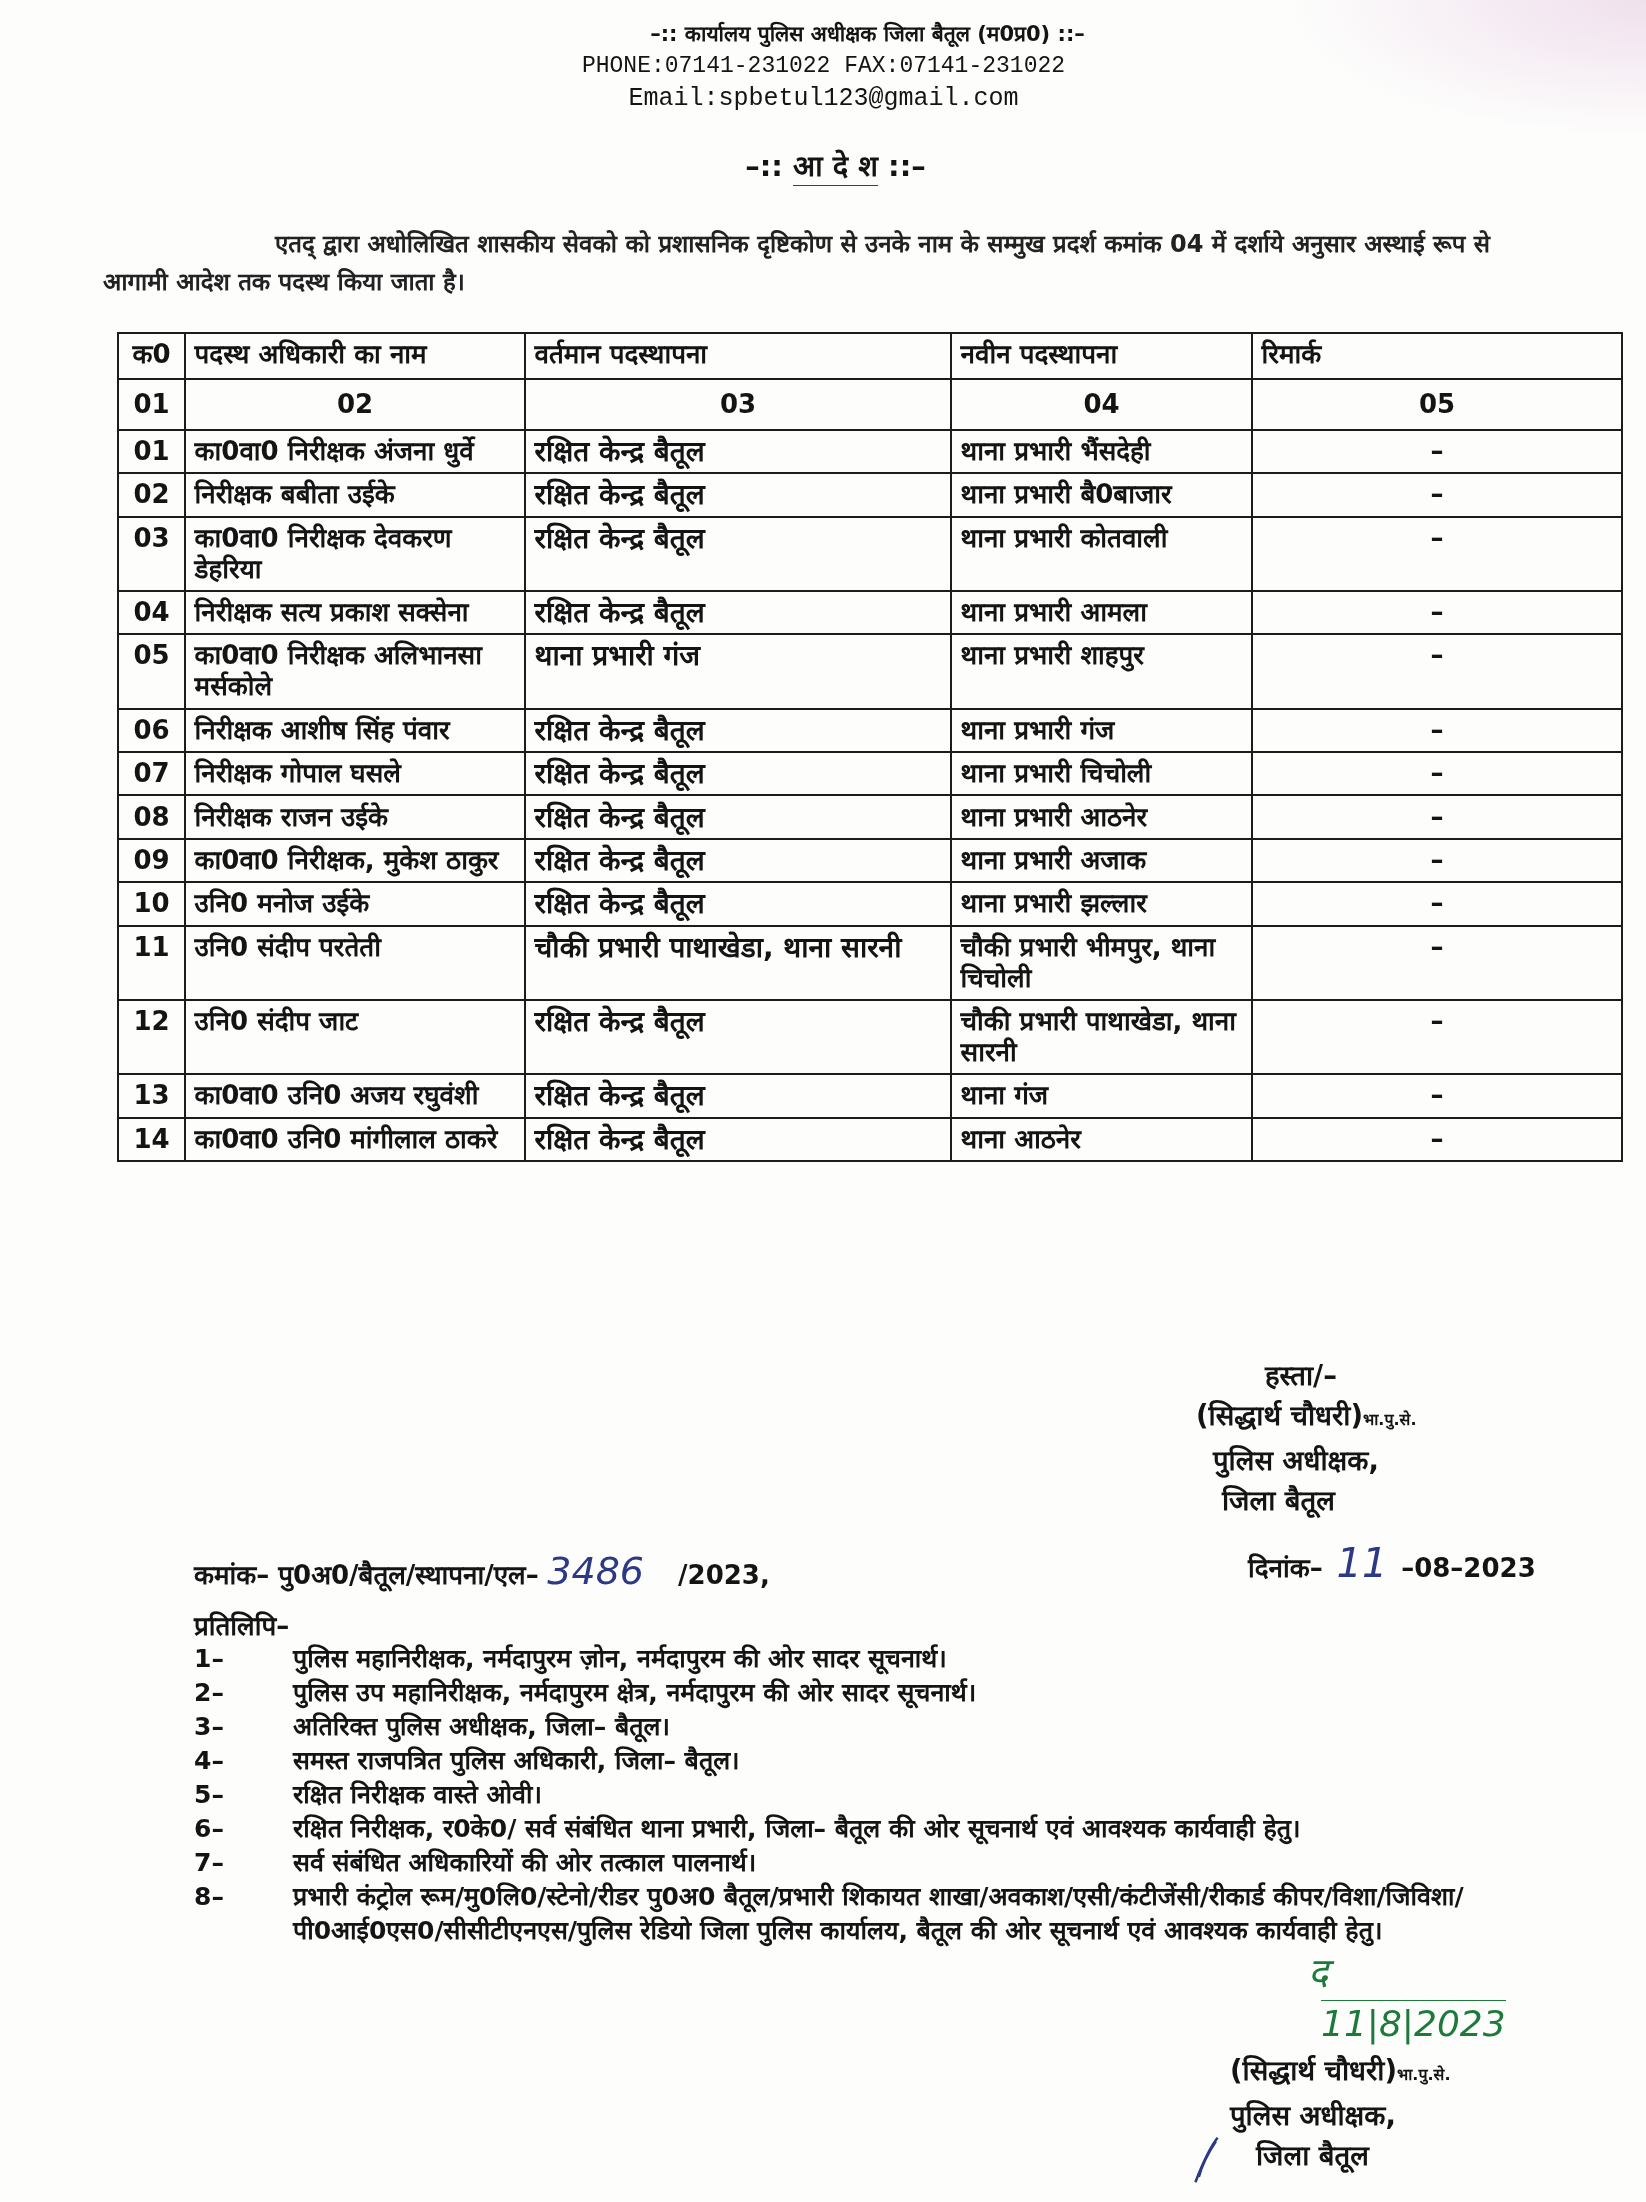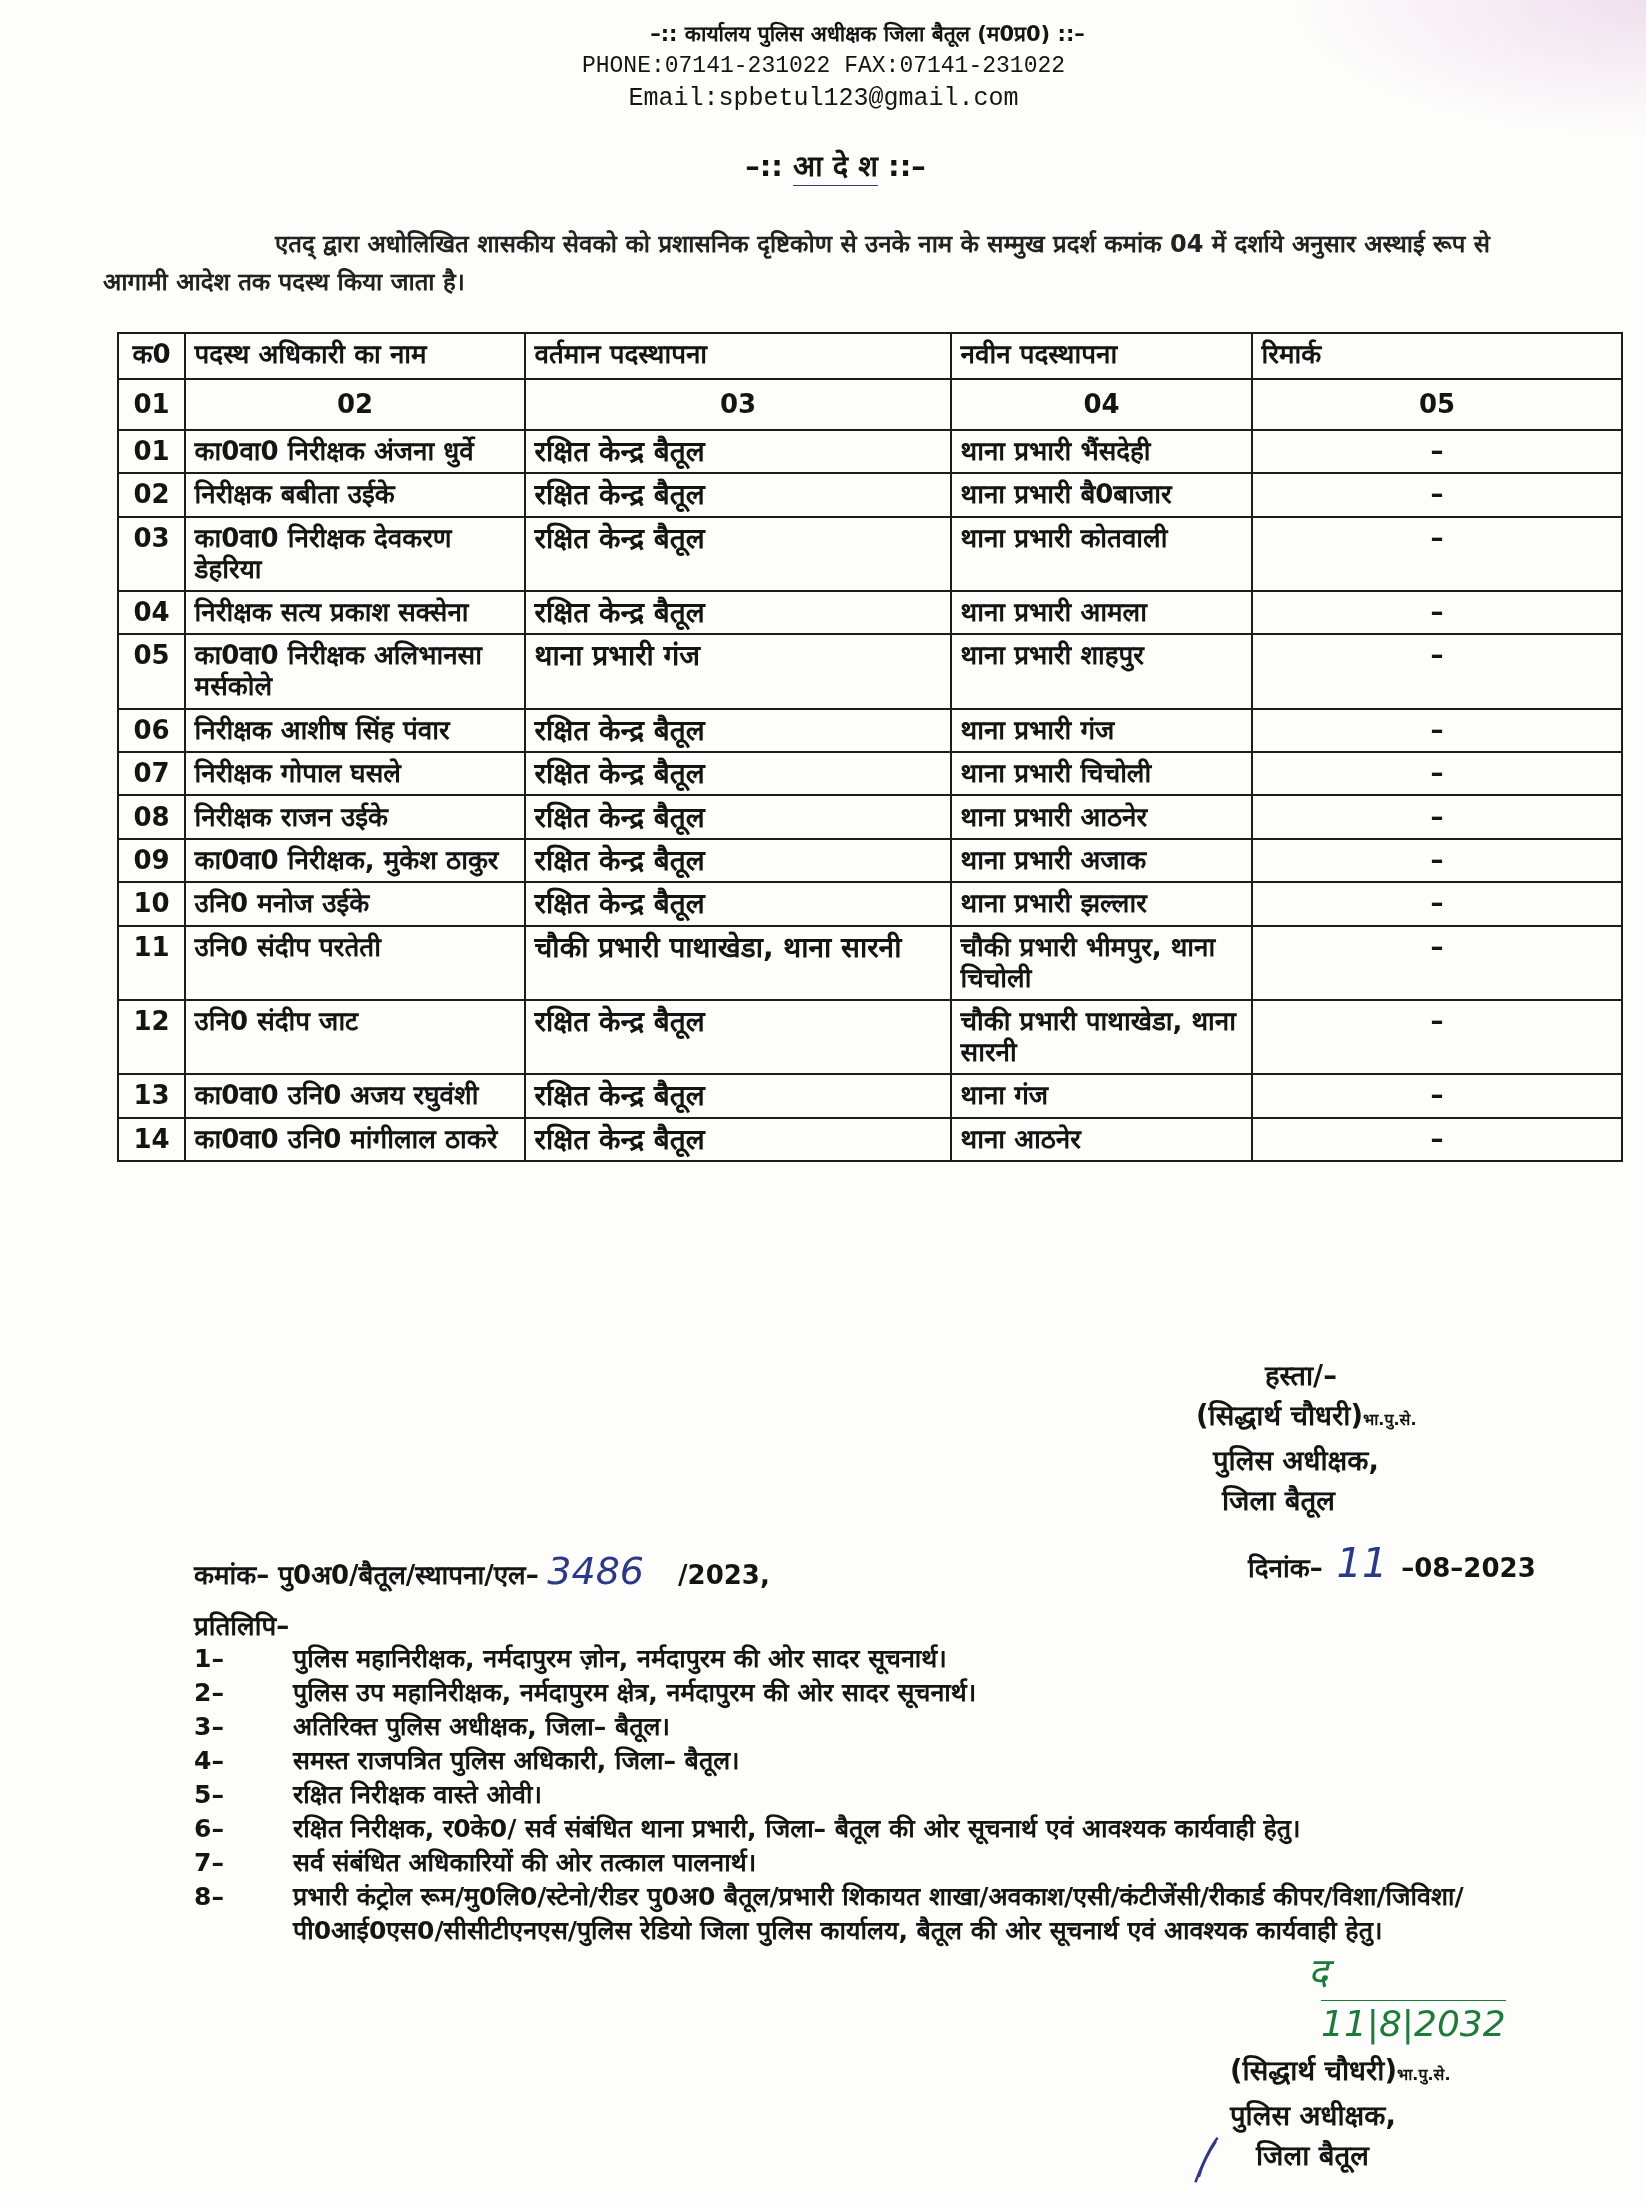--- a/index.html
+++ b/index.html
@@ -229,21 +229,21 @@
       <span class="n">7–</span>
       <span class="tx">सर्व संबंधित अधिकारियों की ओर तत्काल पालनार्थ।</span>
     </div>
     <div class="copy">
       <span class="n">8–</span>
       <span class="tx">प्रभारी कंट्रोल रूम/मु0लि0/स्टेनो/रीडर पु0अ0 बैतूल/प्रभारी शिकायत शाखा/अवकाश/एसी/कंटीजेंसी/रीकार्ड कीपर/विशा/जिविशा/पी0आई0एस0/सीसीटीएनएस/पुलिस रेडियो जिला पुलिस कार्यालय, बैतूल की ओर सूचनार्थ एवं आवश्यक कार्यवाही हेतु।</span>
     </div>
   </div>
 
 <div class="green-sign">द</div>
-<div class="green-date">11|8|2032</div>
+<div class="green-date">11|8|2023</div>
 
 <div class="sig2">
   <div><span>(सिद्धार्थ चौधरी)</span><span class="small">भा.पु.से.</span></div>
   <div>पुलिस अधीक्षक,</div>
   <div class="l3">जिला बैतूल</div>
 </div>
 <svg class="pen" viewBox="0 0 34 60">
   <path d="M30 4 C22 14 14 30 4 56 M28 8 C20 20 12 34 8 50" stroke="#2c3a86" stroke-width="3" fill="none"></path>
 </svg>
 

